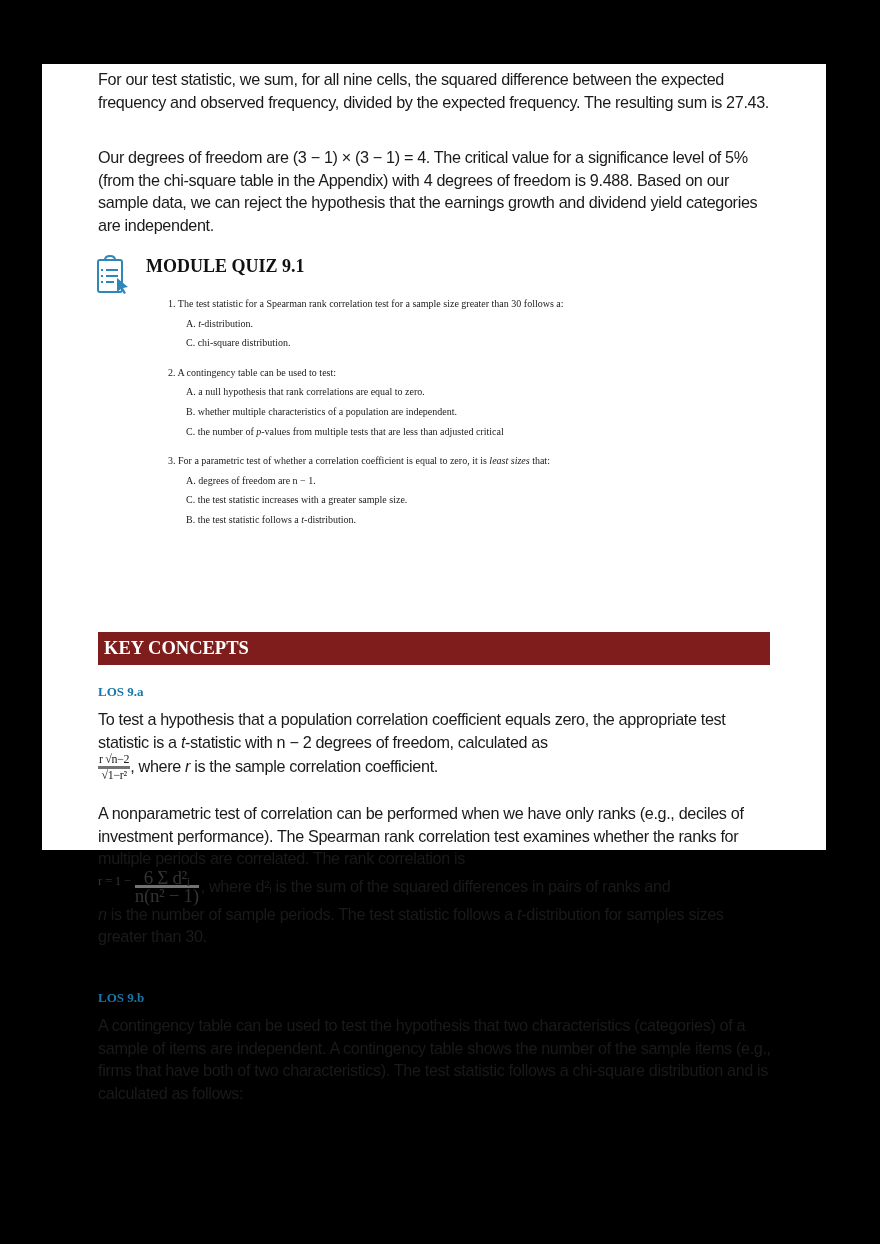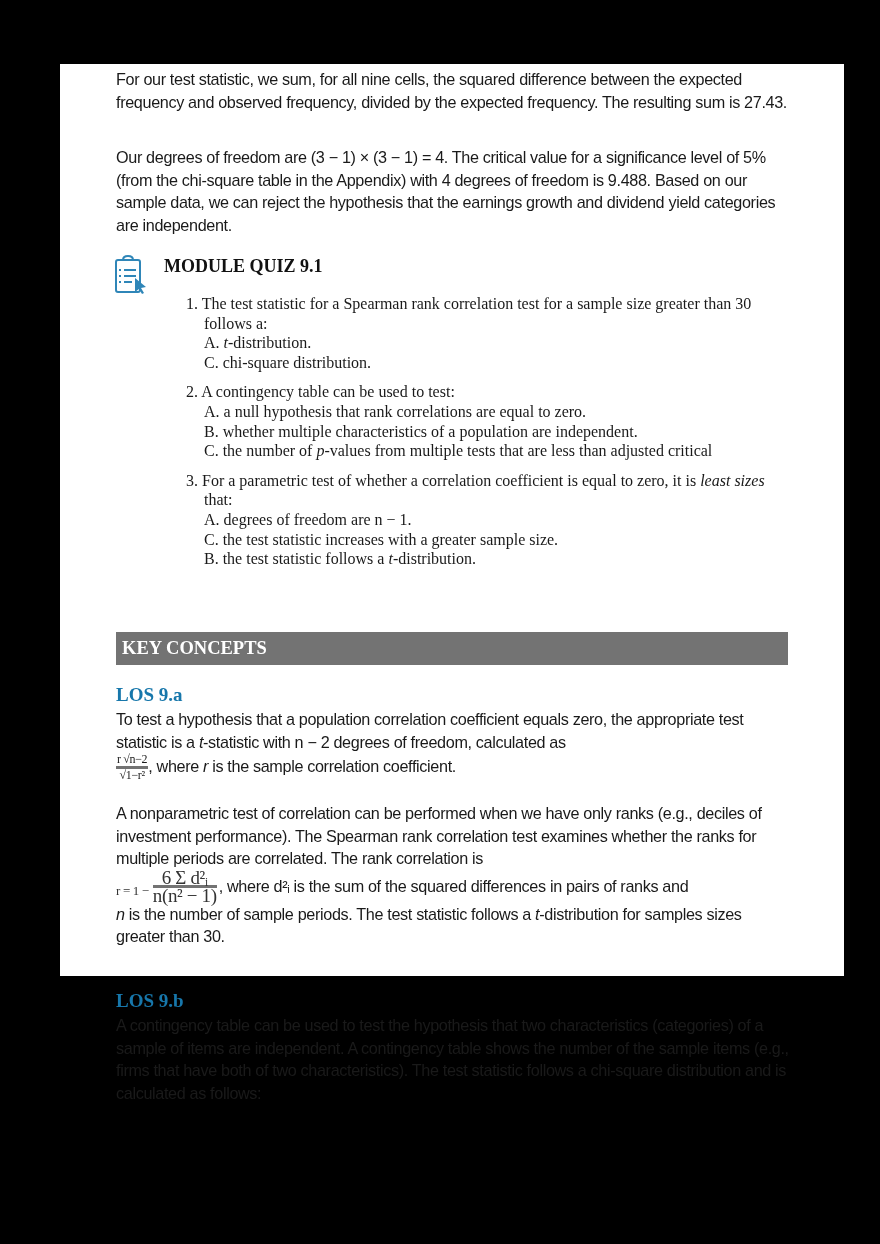--- a/index.html
+++ b/index.html
@@ -1,63 +1,63 @@
 <!DOCTYPE html>
 <html><head>
 <meta charset="utf-8">
 <style>
   html, body { margin: 0; padding: 0; }
   body {
     width: 880px; height: 1244px; background: #000000; position: relative; overflow: hidden;
   }
   .page {
-    position: absolute; left: 60px; top: 64px; width: 784px; height: 912px;
+    position: absolute; left: 42px; top: 64px; width: 784px; height: 786px;
     background: #ffffff;
   }
   .content { position: absolute; left: 56px; top: 0; width: 676px; }
   .body-text {
     font-family: "Liberation Sans", sans-serif;
     font-size: 16.2px; line-height: 22.6px; color: #1a1a1a; margin: 0;
     letter-spacing: -0.35px;
   }
   .p1 { position: absolute; top: 4px; }
   .p2 { position: absolute; top: 82px; }
   .quiz-icon { position: absolute; left: -2px; top: 190px; width: 34px; height: 42px; }
   .quiz-title {
     position: absolute; left: 48px; top: 192px;
     font-family: "Liberation Serif", serif; font-weight: bold; font-size: 18px; color: #111;
   }
   .quiz {
     position: absolute; left: 70px; top: 230px; width: 610px;
-    font-family: "Liberation Serif", serif; font-size: 16px; line-height: 19.6px; color: #1a1a1a;
+    font-family: "Liberation Serif", serif; font-size: 10px; line-height: 19.6px; color: #1a1a1a;
   }
   .q { margin: 0 0 10px 0; }
   .q-stem { display: block; padding-left: 18px; text-indent: -18px; }
   .opt { display: block; padding-left: 18px; }
   .opt-cont { display: block; padding-left: 38px; }
   .kc-bar {
     position: absolute; left: 0; top: 568px; width: 672px; height: 33px;
-    background: #737373; color: #fff;
+    background: #7f1d1d; color: #fff;
     font-family: "Liberation Serif", serif; font-weight: bold; font-size: 18.5px;
     line-height: 33px; padding-left: 6px; box-sizing: border-box;
   }
   .los {
     position: absolute; font-family: "Liberation Serif", serif; font-weight: bold;
-    font-size: 19px; color: #1777ab;
+    font-size: 13px; color: #1777ab;
   }
   .los-a { top: 620px; }
   .los-b { top: 926px; }
   .p3 { position: absolute; top: 644px; }
   .p4 { position: absolute; top: 738px; }
   .p5 { position: absolute; top: 950px; }
   .frac { display: inline-block; vertical-align: middle; text-align: center; font-family: "Liberation Serif", serif; font-size: 12px; line-height: 13px; }
   .frac .num { display: block; border-bottom: 3px solid #737373; padding: 0 1px; }
   .frac .den { display: block; }
   .formula-line { display: flex; align-items: center; }
-  .spear { font-family: "Liberation Serif", serif; font-size: 13px; color: #333; display: inline-flex; align-items: flex-end; margin-right: 2px; }
+  .spear { font-family: "Liberation Serif", serif; font-size: 13px; color: #333; display: inline-flex; align-items: flex-start; margin-right: 2px; }
   .spear .frac { font-size: 19px; line-height: 15px; margin-left: 4px; }
   i { font-style: italic; }
 </style>
 </head>
 <body>
 
 <div class="page">
   <div class="content">
 
     <p class="body-text p1">For our test statistic, we sum, for all nine cells, the squared difference between the expected frequency and observed frequency, divided by the expected frequency. The resulting sum is 27.43.</p>

